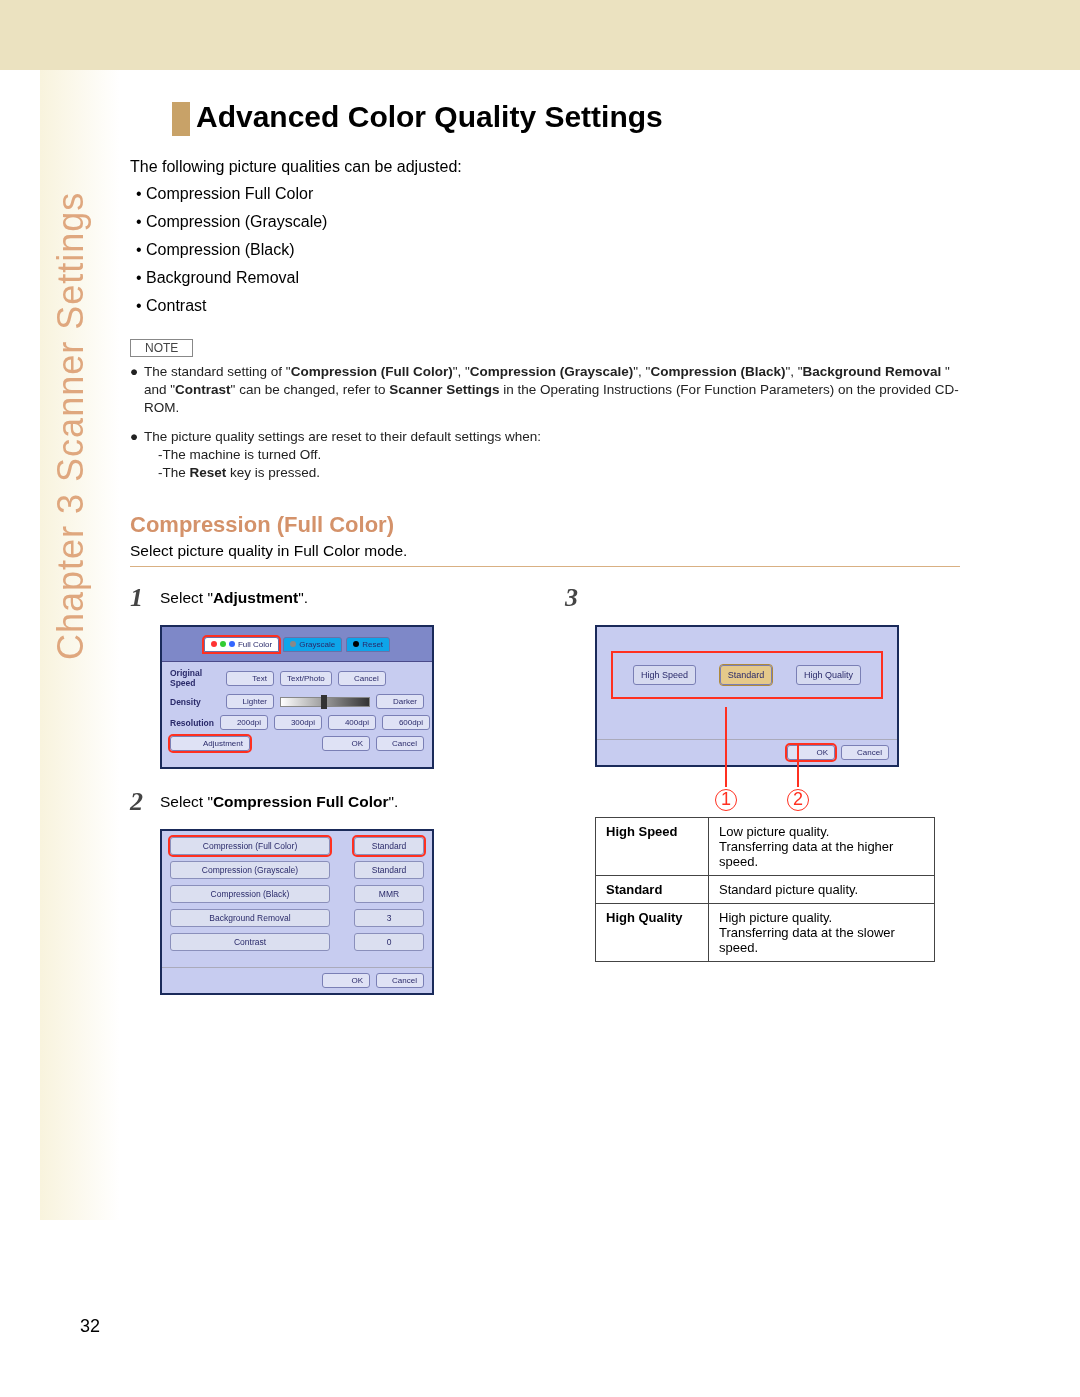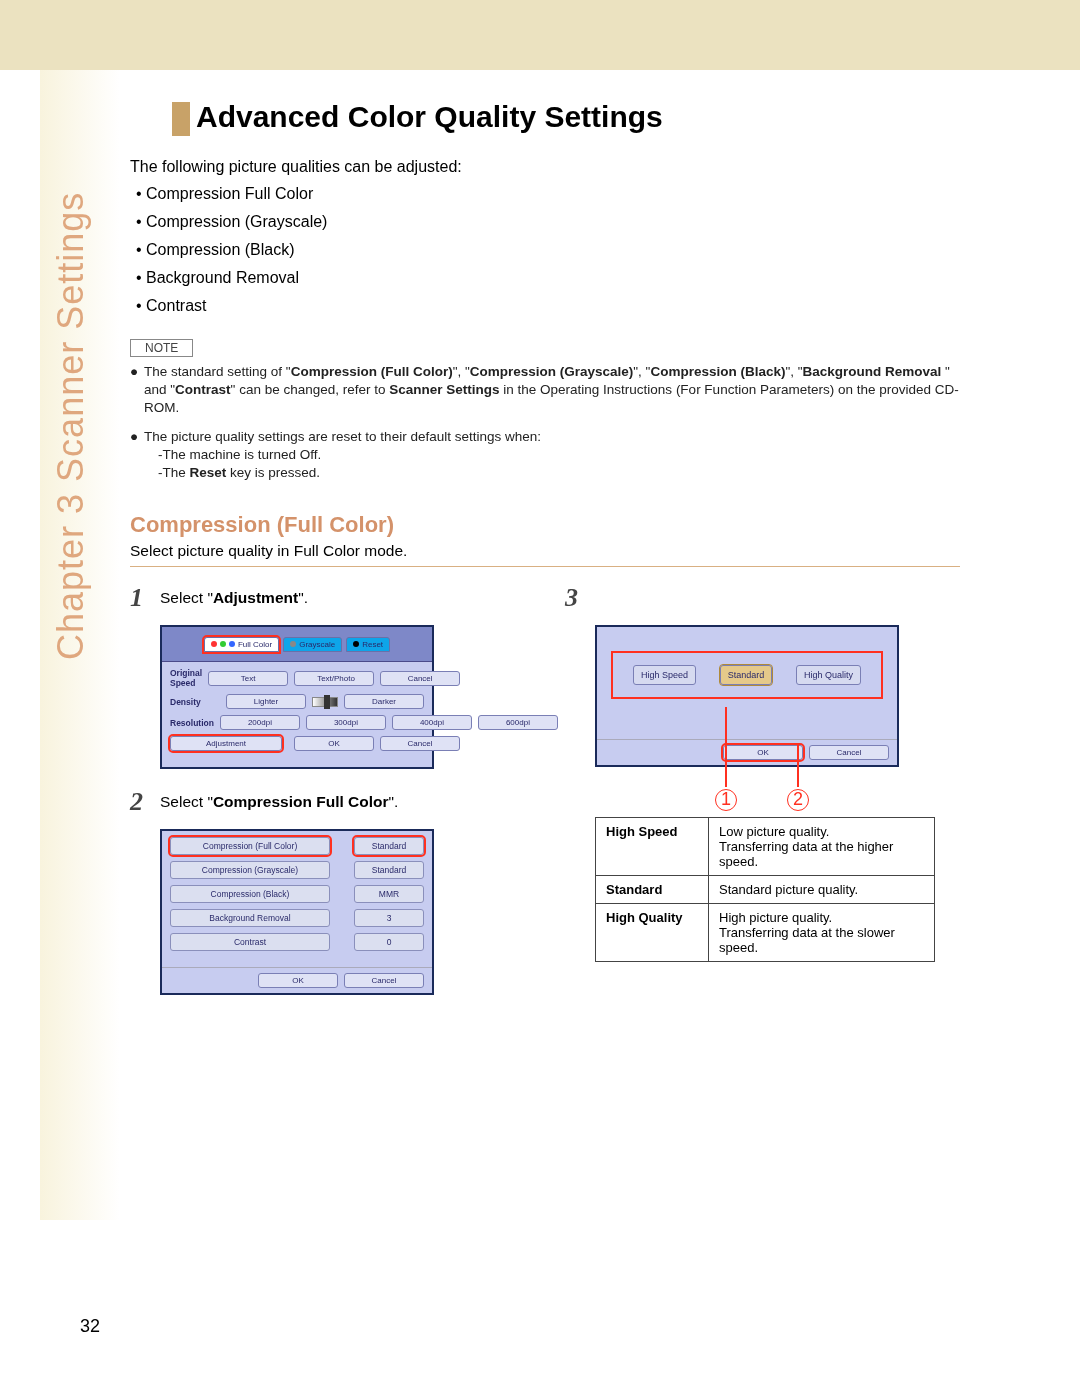--- a/index.html
+++ b/index.html
@@ -194,22 +194,22 @@
   .panel-label {
     width: 50px;
     font-size: 8.5px;
     font-weight: bold;
   }
   .pbtn {
     background: #dfe2f5;
     border: 1px solid #7a7fb5;
     border-radius: 3px;
     font-size: 8px;
-    padding: 2px 22px;
-    text-align: center;
+    padding: 2px 6px;
+    text-align: right;
     min-width: 34px;
   }
   .pbtn.hl {
     outline: 2px solid #ff3020;
   }
   .slider-track {
     flex:1;
     height: 8px;
     background: linear-gradient(to right,#fff,#333);
     border:1px solid #888;

